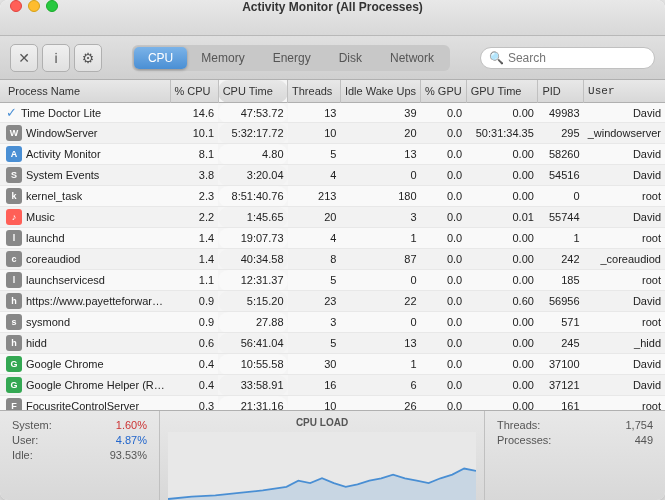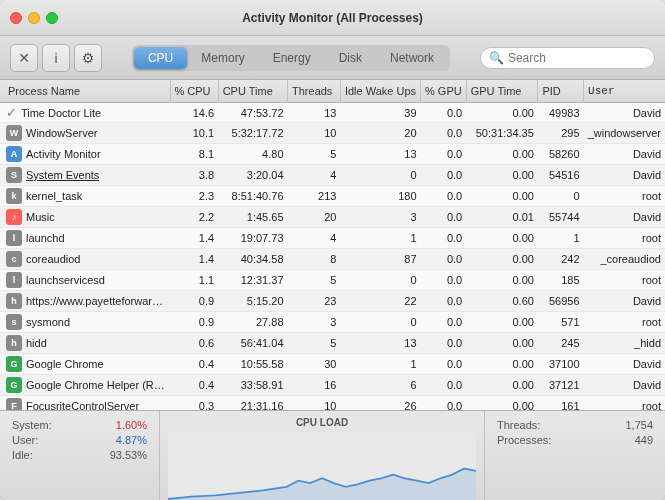--- a/index.html
+++ b/index.html
@@ -18,21 +18,21 @@
       border-radius: 8px;
       box-shadow: 0 2px 10px rgba(0,0,0,0.3);
       display: flex;
       flex-direction: column;
       overflow: hidden;
     }
     .title-bar {
       background: linear-gradient(180deg, #e8e8e8 0%, #d8d8d8 100%);
       height: 36px;
       display: flex;
-      align-items: center;
+      align-items: flex-start;
       padding: 0 10px;
       border-bottom: 1px solid #b8b8b8;
       border-radius: 8px 8px 0 0;
       position: relative;
     }
     .traffic-lights {
       display: flex;
       gap: 6px;
       align-items: center;
     }
@@ -219,21 +219,21 @@
     .status-right {
       width: 180px;
       padding: 8px 12px;
       display: flex;
       flex-direction: column;
       gap: 3px;
       text-align: right;
     }
     .col-name { width: 170px; }
     .col-cpu { width: 50px; }
-    .col-cputime { width: 75px; }
+    .col-cputime { width: 75px; border-radius: 11px; }
     .col-threads { width: 55px; }
     .col-idle { width: 75px; }
     .col-gpu { width: 45px; }
     .col-gputime { width: 75px; }
     .col-pid { width: 50px; }
     .col-user { width: 70px; }
   </style>
 </head>
 <body>
 
@@ -323,21 +323,21 @@
             <td class="col-threads">5</td>
             <td class="col-idle">13</td>
             <td class="col-gpu">0.0</td>
             <td class="col-gputime">0.00</td>
             <td class="col-pid">58260</td>
             <td class="col-user">David</td>
           </tr>
           <tr>
             <td class="col-name" style="display: flex; align-items: center; gap: 4px; max-width: 170px; overflow: hidden;">
               <span style="width: 16px; height: 16px; border-radius: 3px; flex-shrink: 0; display: inline-flex; align-items: center; justify-content: center; font-size: 9px; font-weight: bold; color: white; background: rgb(136, 136, 136);">S</span>
-              <span style="overflow: hidden; text-overflow: ellipsis; white-space: nowrap; text-decoration: underline;">System Events</span>
+              <span style="overflow: hidden; text-overflow: ellipsis; white-space: nowrap;">System Events</span>
             </td>
             <td class="col-cpu">3.8</td>
             <td class="col-cputime">3:20.04</td>
             <td class="col-threads">4</td>
             <td class="col-idle">0</td>
             <td class="col-gpu">0.0</td>
             <td class="col-gputime">0.00</td>
             <td class="col-pid">54516</td>
             <td class="col-user">David</td>
           </tr>

